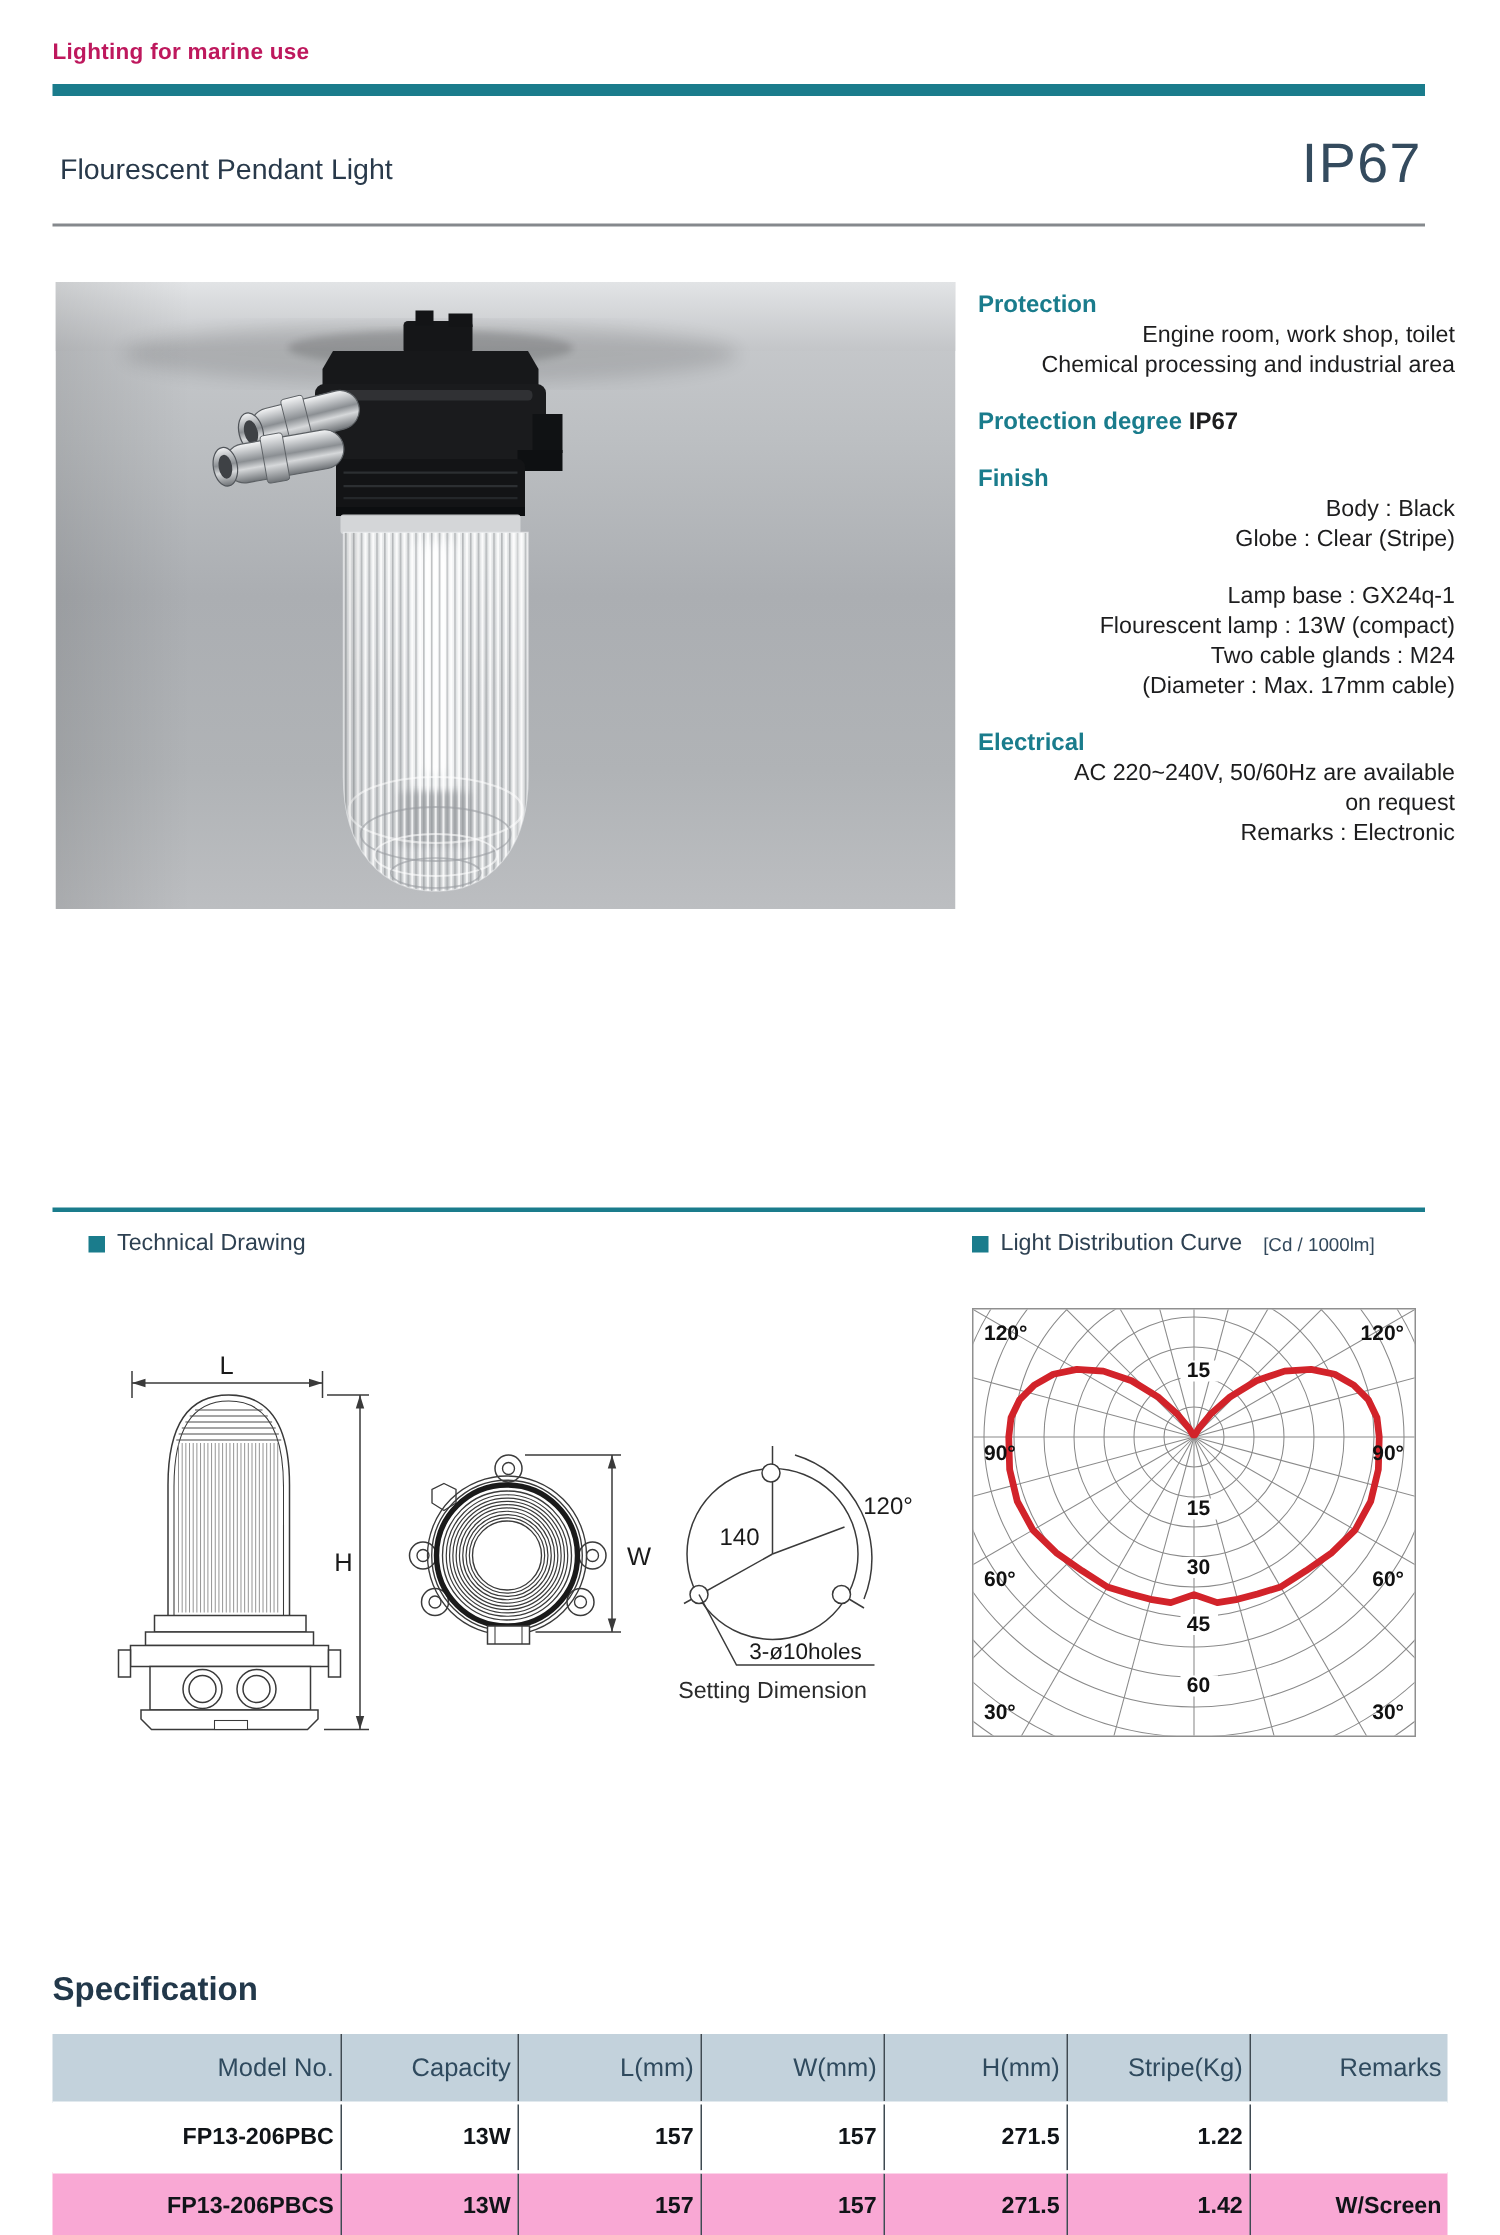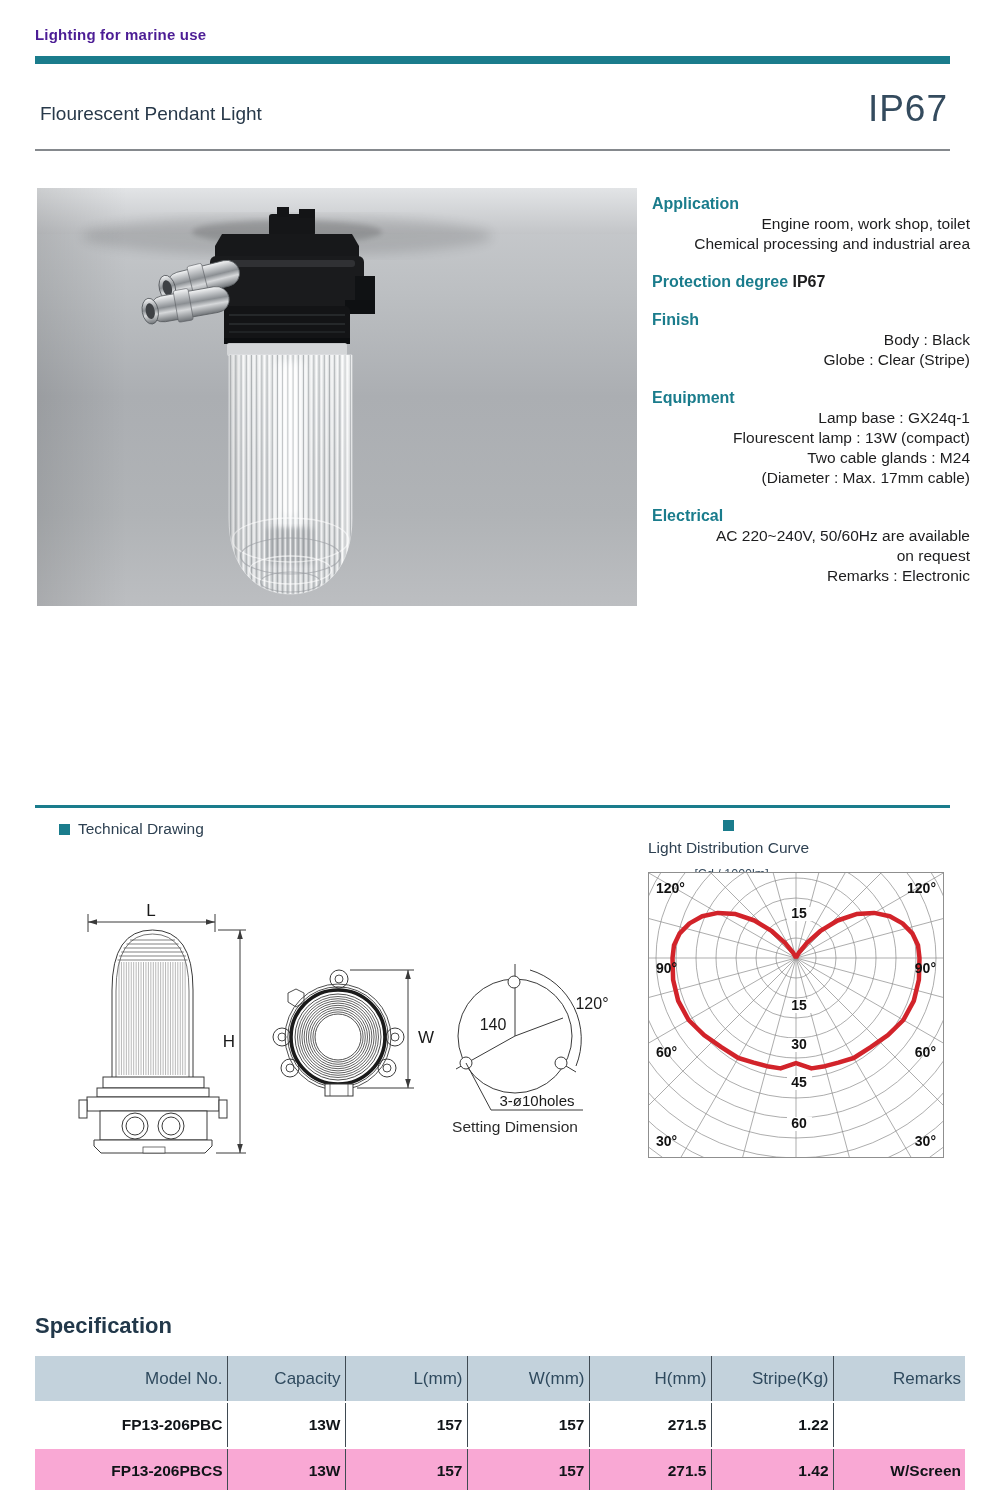--- a/index.html
+++ b/index.html
@@ -1,18 +1,18 @@
 <!DOCTYPE html>
 <html><head>
 <meta charset="utf-8">
 <style>
   html,body{margin:0;padding:0;background:#e8e8e8;}
   .page{position:relative;width:1000px;height:1490px;margin:0 auto;background:#ffffff;
         font-family:"Liberation Sans",sans-serif;overflow:hidden;}
-  .brand{position:absolute;left:35px;top:26px;font-size:15px;font-weight:bold;color:#4c1d95;letter-spacing:.2px;}
+  .brand{position:absolute;left:35px;top:26px;font-size:15px;font-weight:bold;color:#be185d;letter-spacing:.2px;}
   .teal-bar{position:absolute;left:35px;top:56px;width:915px;height:8px;background:#1a7c8c;}
   .product-title{position:absolute;left:40px;top:103px;font-size:19px;color:#28394a;}
   .ip-badge{position:absolute;right:52px;top:88px;font-size:37px;color:#344b5e;letter-spacing:1px;}
   .title-line{position:absolute;left:35px;top:149px;width:915px;height:2px;background:#85898d;}
   .photo-wrap{position:absolute;left:37px;top:188px;width:600px;height:418px;}
   .spec-col{position:absolute;left:652px;top:194px;width:318px;}
   .spec-sec{margin:0 0 18px 0;}
   .spec-sec h3{margin:0;font-size:16px;line-height:20px;font-weight:bold;color:#1a7c8c;}
   .spec-sec h3 .inline-val{color:#1d1d1e;font-weight:bold;}
   .spec-sec p{margin:0;font-size:15.5px;line-height:20px;color:#1d1d1e;text-align:right;}
@@ -143,54 +143,53 @@
           <ellipse cx="253.5" cy="394" rx="30" ry="10" fill="none" stroke="#9a9da1" stroke-opacity="0.6" stroke-width="1.1"></ellipse>
           <rect x="192" y="167" width="10" height="239" fill="#000000" opacity="0.06"></rect>
           <rect x="304" y="167" width="9" height="239" fill="#ffffff" opacity="0.3"></rect>
         </g>
       </g>
     </svg>
   </div>
 
   <div class="spec-col">
       <div class="spec-sec">
-        <h3>Application</h3>
+        <h3>Protection</h3>
         <p>Engine room, work shop, toilet</p>
         <p>Chemical processing and industrial area</p>
       </div>
       <div class="spec-sec">
         <h3>Protection degree<span class="inline-val"> IP67</span></h3>
       </div>
       <div class="spec-sec">
         <h3>Finish</h3>
         <p>Body : Black</p>
         <p>Globe : Clear (Stripe)</p>
       </div>
       <div class="spec-sec">
-        <h3>Equipment</h3>
         <p>Lamp base : GX24q-1</p>
         <p>Flourescent lamp : 13W (compact)</p>
         <p>Two cable glands : M24</p>
         <p>(Diameter : Max. 17mm cable)</p>
       </div>
       <div class="spec-sec">
         <h3>Electrical</h3>
         <p>AC 220~240V, 50/60Hz are available</p>
         <p>on request</p>
         <p>Remarks : Electronic</p>
       </div>
     </div>
 
   <div class="divider2"></div>
 
   <div class="sec-head" style="left:35px;margin-left:24px;">
     <span class="sq"></span>
     <span class="t">Technical Drawing</span>
   </div>
-  <div class="sec-head" style="left:648px;flex-direction:column;">
+  <div class="sec-head" style="left:648px;">
     <span class="sq"></span>
     <span class="t">Light Distribution Curve</span>
     <span class="u">[Cd / 1000lm]</span>
   </div>
 
   <div class="drawings">
     <svg id="draw-svg" width="615" height="292" viewBox="0 0 615 292">
       <g stroke="#3a3a3a" stroke-width="1" fill="none">
 
         <path d="M82,199 L82,112 Q82,52 122.5,52 Q163,52 163,112 L163,199"></path>

